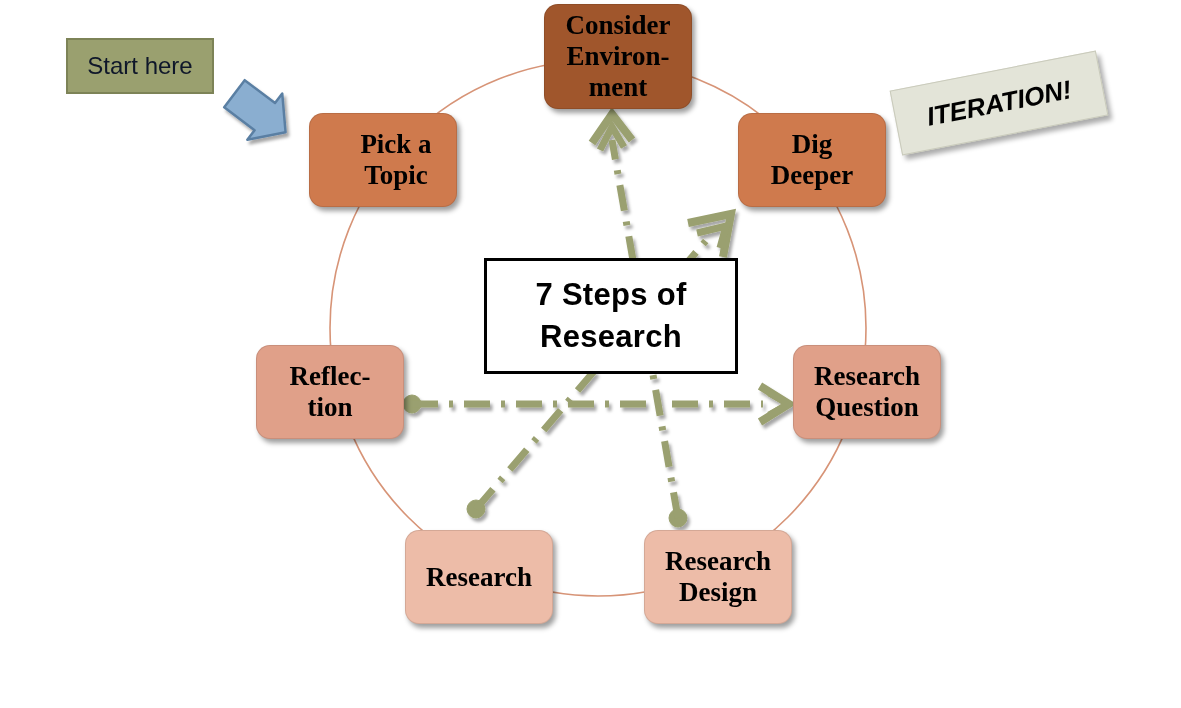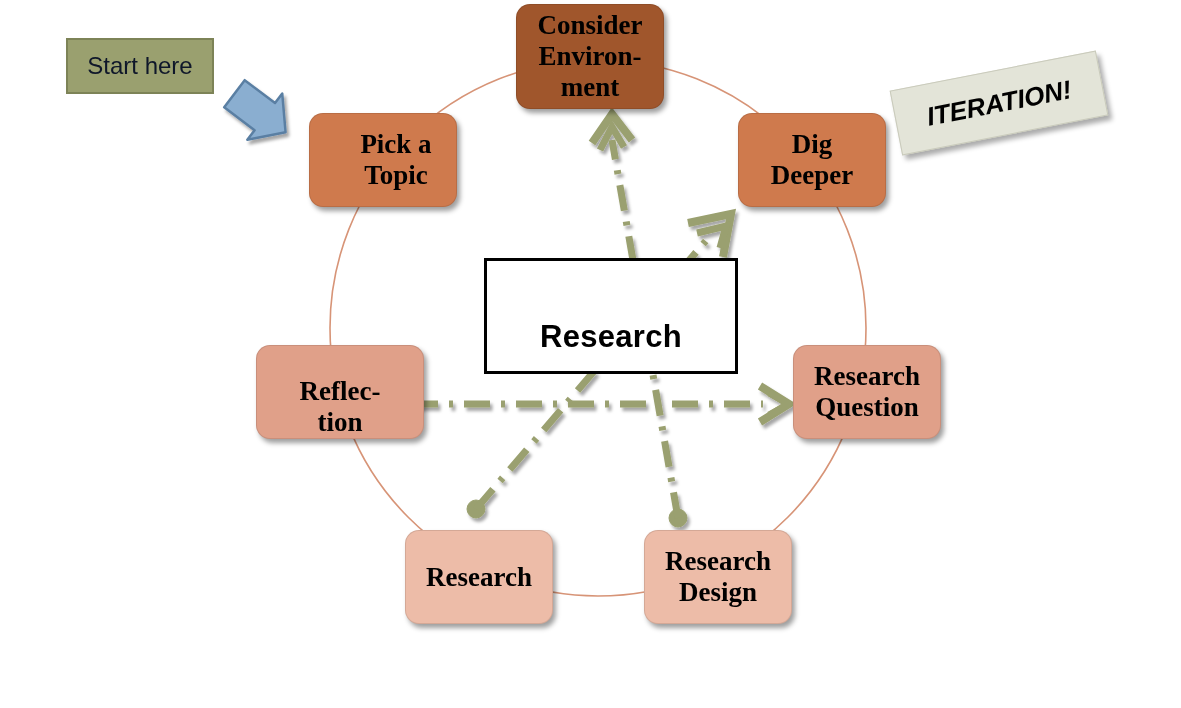--- a/index.html
+++ b/index.html
@@ -143,21 +143,21 @@
       <polyline points="592,143 612,114 632,140" fill="none" stroke-width="8" stroke-linejoin="miter"></polyline>
       <polyline points="600,150 612,127 624,147" fill="none" stroke-width="7" stroke-linejoin="miter"></polyline>
     </g>
   </g>
 
   <g filter="url(#softshadow)">
     <polygon points="228,96 266,96 266,84 292,113 266,142 266,130 228,130" transform="rotate(37 260 113)" fill="#8aaed0" stroke="#5a7fa3" stroke-width="2.5" stroke-linejoin="round"></polygon>
   </g>
 </svg>
 
-<div class="node" id="node-consider-environment" style="left:516px; top:4px; width:148px; height:105px; background:#a0562c;">
+<div class="node" id="node-consider-environment" style="left:544px; top:4px; width:148px; height:105px; background:#a0562c;">
   <span class="label">Consider
 Environ-
 ment</span>
 </div>
 
 <div class="node" id="node-dig-deeper" style="left:738px; top:113px; width:148px; height:94px; background:#cf7a4d;">
   <span class="label">Dig
 Deeper</span>
 </div>
 
@@ -168,33 +168,33 @@
 
 <div class="node" id="node-research-design" style="left:644px; top:530px; width:148px; height:94px; background:#edbca8;">
   <span class="label">Research
 Design</span>
 </div>
 
 <div class="node" id="node-research" style="left:405px; top:530px; width:148px; height:94px; background:#edbca8;">
   <span class="label">Research</span>
 </div>
 
-<div class="node" id="node-reflection" style="left:256px; top:345px; width:168px; height:94px; background:#e0a089;align-items:flex-end;">
+<div class="node" id="node-reflection" style="left:256px; top:345px; width:148px; height:94px; background:#e0a089;">
   <span class="label">Reflec-
 tion</span>
 </div>
 
 <div class="node" id="node-pick-a-topic" style="left:309px; top:113px; width:148px; height:94px; background:#cf7a4d;padding-left:26px;">
   <span class="label">Pick a
 Topic</span>
 </div>
 
 <div id="center-box">
   <span>
-    <br>
+    <span>7 Steps of</span><br>
     <span>Research</span>
   </span>
 </div>
 
 <div id="start-here">
   <span>Start here</span>
 </div>
 
 <div id="iteration">
   <span>ITERATION!</span>

